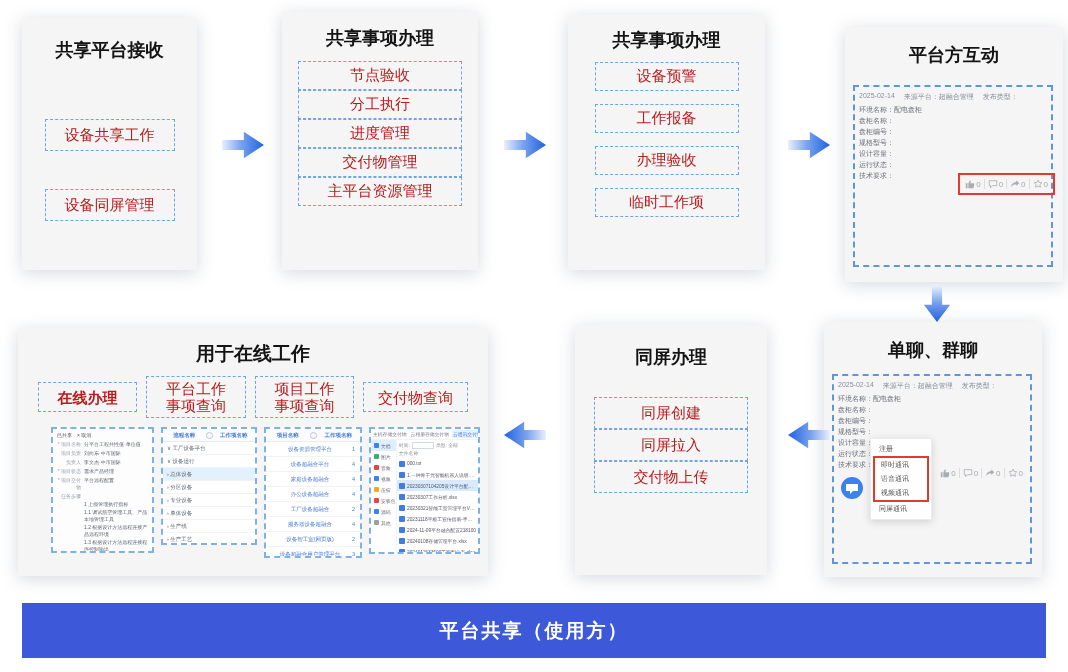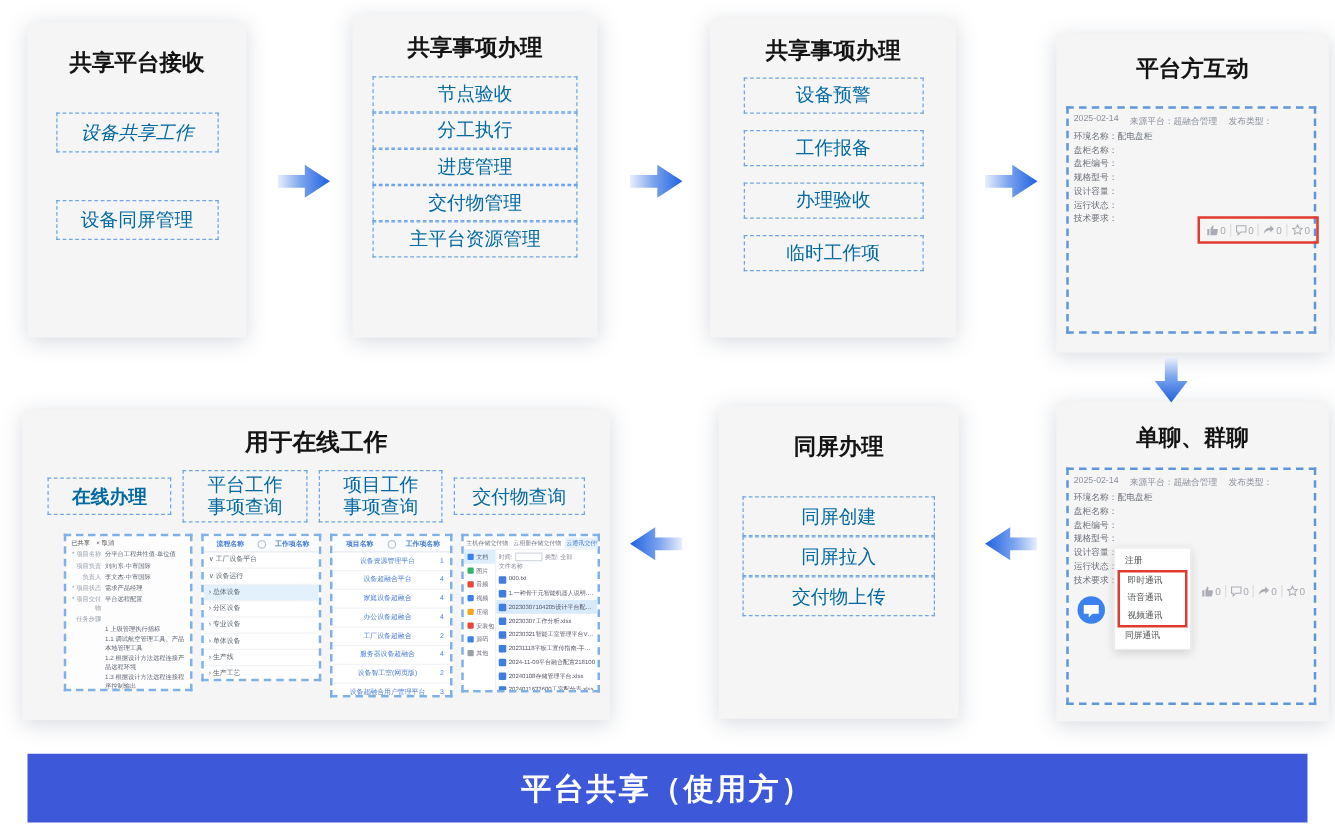--- a/index.html
+++ b/index.html
@@ -1,32 +1,32 @@
 <!DOCTYPE html>
 <html><head>
 <meta charset="utf-8">
 <style>
   html,body{margin:0;padding:0;background:#fff;}
   body{width:1068px;height:672px;font-family:"Liberation Sans","DejaVu Sans",sans-serif;}
   .page{position:relative;width:1068px;height:672px;overflow:hidden;background:#fff;}
   .panel{position:absolute;background:#f5f5f6;box-shadow:0 3px 16px rgba(120,130,150,.30);}
   .ptitle{margin:0;text-align:center;font-size:18px;font-weight:700;color:#141414;}
-  .dash-btn{margin:0 auto;border:1px dashed #6fa5e6;color:#0369a1;font-size:15px;display:flex;align-items:center;justify-content:center;text-align:center;}
+  .dash-btn{margin:0 auto;border:1px dashed #6fa5e6;color:#b91c1c;font-size:15px;display:flex;align-items:center;justify-content:center;text-align:center;}
 
   .p1{left:22px;top:18px;width:175px;height:252px;}  .p1 .ptitle{padding-top:20px;}
-  .p1 .dash-btn{width:128px;height:30px;} .p1 .b0{margin-top:28px;font-style:italic;} .p1 .b1{margin-top:38px;}
+  .p1 .dash-btn{width:128px;height:30px;} .p1 .b0{margin-top:57px;} .p1 .b1{margin-top:38px;}
 
   .p2{left:282px;top:12px;width:196px;height:258px;} .p2 .ptitle{padding-top:14px;}
   .p2 .dash-btn{width:162px;height:27px;} .p2 .b0{margin-top:11px;}
 
   .p3{left:568px;top:15px;width:197px;height:255px;} .p3 .ptitle{padding-top:13px;}
   .p3 .dash-btn{width:142px;height:27px;margin-top:13px;} .p3 .b0{margin-top:10px;}
 
   .p4{left:845px;top:27px;width:218px;height:255px;} .p4 .ptitle{padding-top:16px;}
-  .p5{left:845px;top:322px;width:218px;height:255px;} .p5 .ptitle{padding-top:16px;}
+  .p5{left:824px;top:322px;width:218px;height:255px;} .p5 .ptitle{padding-top:16px;}
 
   .card{position:absolute;left:8px;top:58px;width:200px;height:182px;border:2px dashed #5f96d8;font-size:7px;color:#777;box-sizing:border-box;}
   .p5 .card{top:52px;height:190px;}
   .meta{display:flex;gap:9px;padding:5px 4px 1px;color:#8a8f98;}
   .fieldline{padding:2px 4px 0;color:#6b7078;line-height:9px;}
 
   .rx{display:flex;align-items:center;font-size:8px;color:#a5a8ad;background:transparent;}
   .rgroup{display:flex;align-items:center;gap:1px;padding:0 3px;border-left:1px solid #ddd;}
   .rgroup:first-child{border-left:none;}
   .redframe{border:2px solid #e23a2e;}
@@ -93,21 +93,21 @@
 
   .arrow{position:absolute;}
   .ar{width:42px;height:30px;background:linear-gradient(90deg,#eaf0fc 0%,#7aa3ee 45%,#1f62e0 100%);clip-path:polygon(0 33%,52% 33%,52% 6%,100% 50%,52% 94%,52% 67%,0 67%);}
   .al{width:42px;height:30px;background:linear-gradient(270deg,#eaf0fc 0%,#7aa3ee 45%,#1f62e0 100%);clip-path:polygon(100% 33%,48% 33%,48% 6%,0 50%,48% 94%,48% 67%,100% 67%);}
   .ad{width:30px;height:36px;background:linear-gradient(180deg,#eaf0fc 0%,#7aa3ee 45%,#1f62e0 100%);clip-path:polygon(33% 0,67% 0,67% 52%,94% 52%,50% 100%,6% 52%,33% 52%);}
   .ar1{left:222px;top:130px;} .ar2{left:504px;top:130px;} .ar3{left:788px;top:130px;}
   .ad1{left:922px;top:286px;}
   .al1{left:788px;top:420px;} .al2{left:504px;top:420px;}
 
   .banner{position:absolute;left:22px;top:603px;width:1024px;height:55px;background:#3d58d9;display:flex;align-items:center;justify-content:center;}
-  .banner span{color:#fff;font-size:24px;font-weight:700;letter-spacing:2px;}
+  .banner span{color:#fff;font-size:19px;font-weight:700;letter-spacing:2px;}
 </style>
 </head>
 <body>
 
 <div class="page">
 
   <section class="panel p1">
     <h2 class="ptitle">共享平台接收</h2>
     <div class="dash-btn b0">设备共享工作</div>
     <div class="dash-btn b1">设备同屏管理</div>

